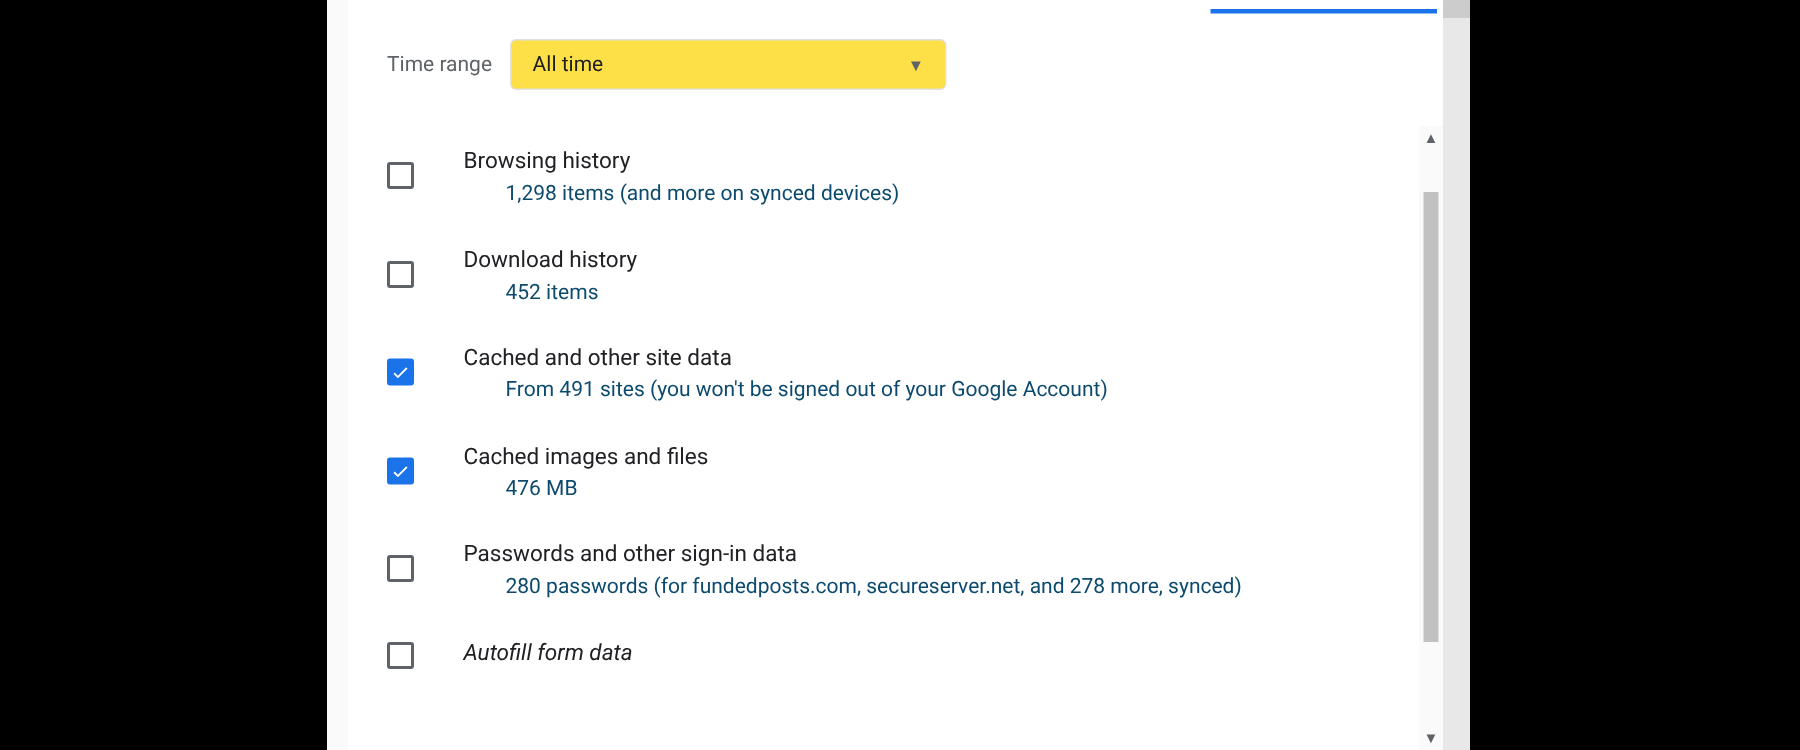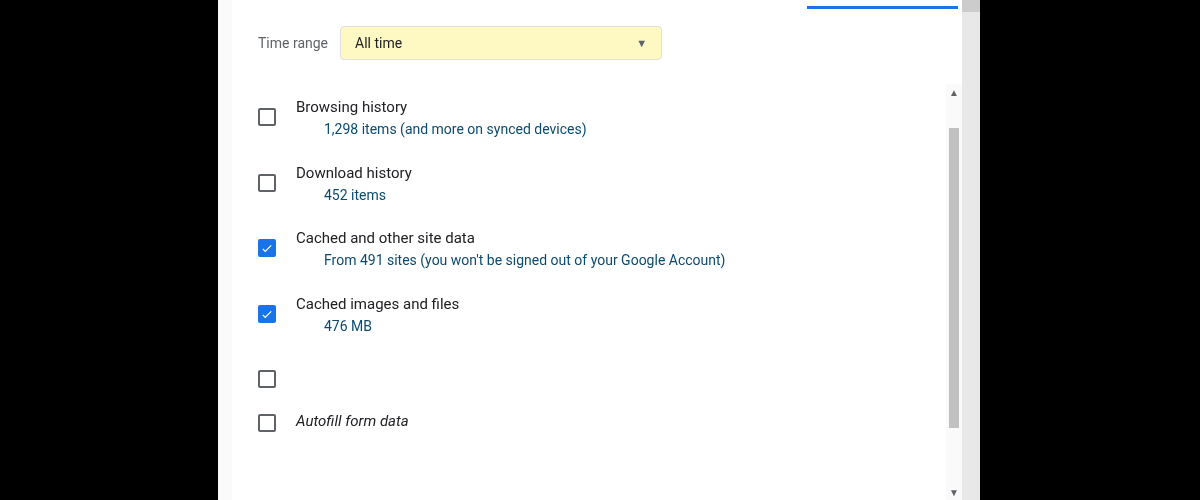--- a/index.html
+++ b/index.html
@@ -63,43 +63,43 @@
       gap: 12px;
     }
     .label-time-range {
       color: #5f6368;
       font-size: 14px;
     }
     .dropdown {
       display: flex;
       align-items: center;
       justify-content: space-between;
-      background: #fef9c3;
+      background: #fde047;
       border-radius: 4px;
       padding: 8px 14px;
-      width: 322px;
+      width: 291px;
       font-size: 14px;
       color: #202124;
       cursor: pointer;
       border: 1px solid #e0e0e0;
     }
     .dropdown .caret {
       color: #5f6368;
       font-size: 11px;
     }
     .scroll-area {
       flex: 1;
       overflow: hidden;
       position: relative;
       padding: 16px 40px 0 26px;
     }
     .option-row {
       display: flex;
       align-items: flex-start;
-      gap: 20px;
+      gap: 33px;
       padding: 12px 0;
     }
     .checkbox {
       width: 18px;
       height: 18px;
       border: 2px solid #5f6368;
       border-radius: 2px;
       margin-top: 10px;
       flex-shrink: 0;
       display: flex;
@@ -224,20 +224,24 @@
       <div class="option-text">
         <div class="option-title">Cached images and files</div>
         <div class="option-sub">476 MB</div>
       </div>
     </div>
 
     <div class="option-row">
       <div class="checkbox">
         
       </div>
+      <div class="option-text">
+        <div class="option-title">Passwords and other sign-in data</div>
+        <div class="option-sub">280 passwords (for fundedposts.com, secureserver.net, and 278 more, synced)</div>
+      </div>
     </div>
 
     <div class="option-row" style="padding-bottom:0;font-style:italic;">
       <div class="checkbox" style="margin-top:2px;">
         
       </div>
       <div class="option-text">
         <div class="option-title">Autofill form data</div>
       </div>
     </div>

